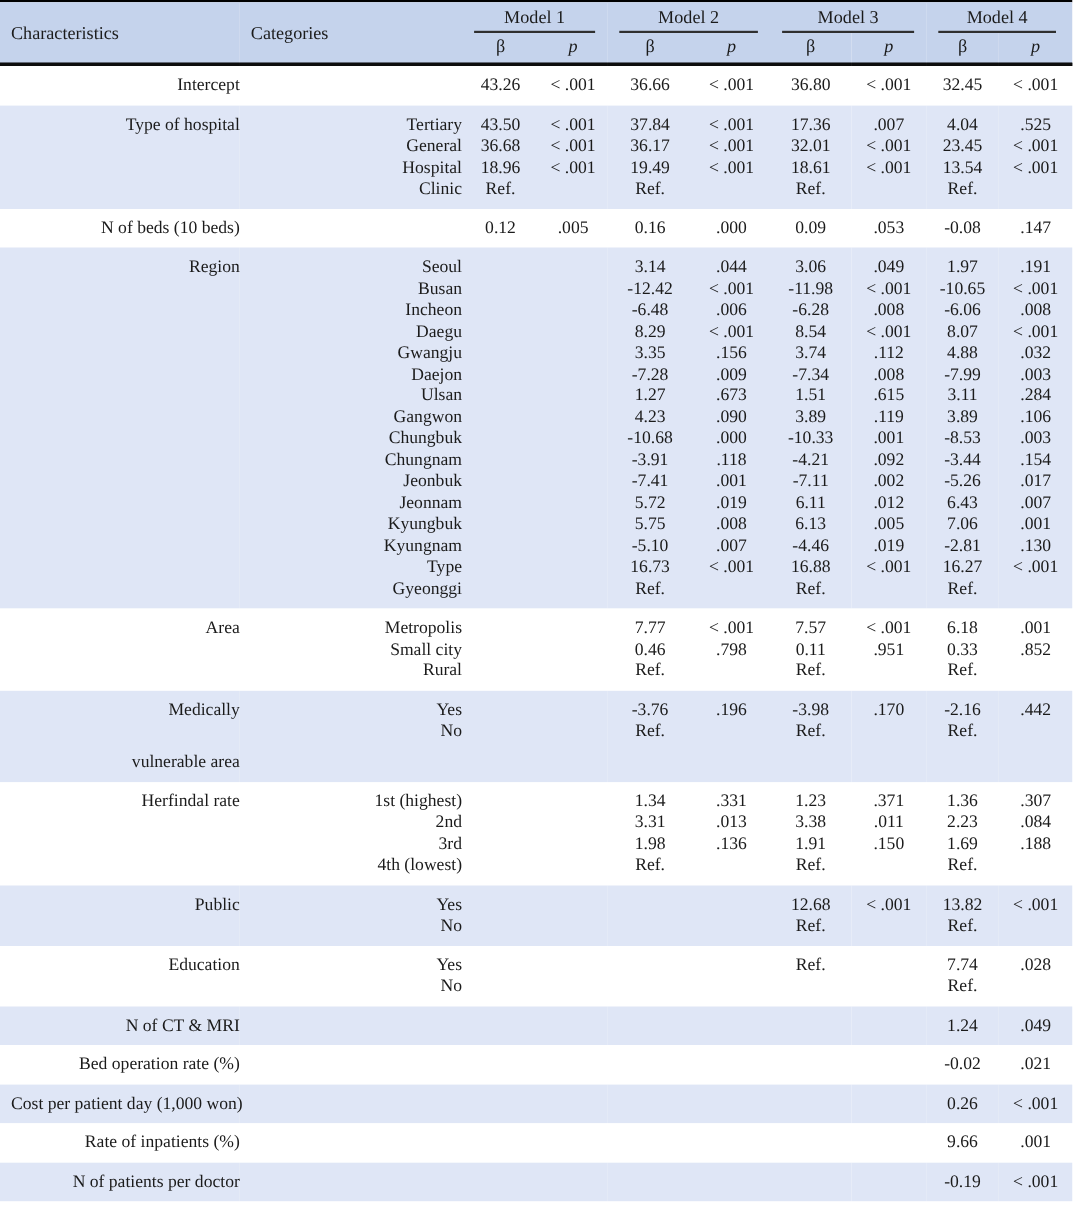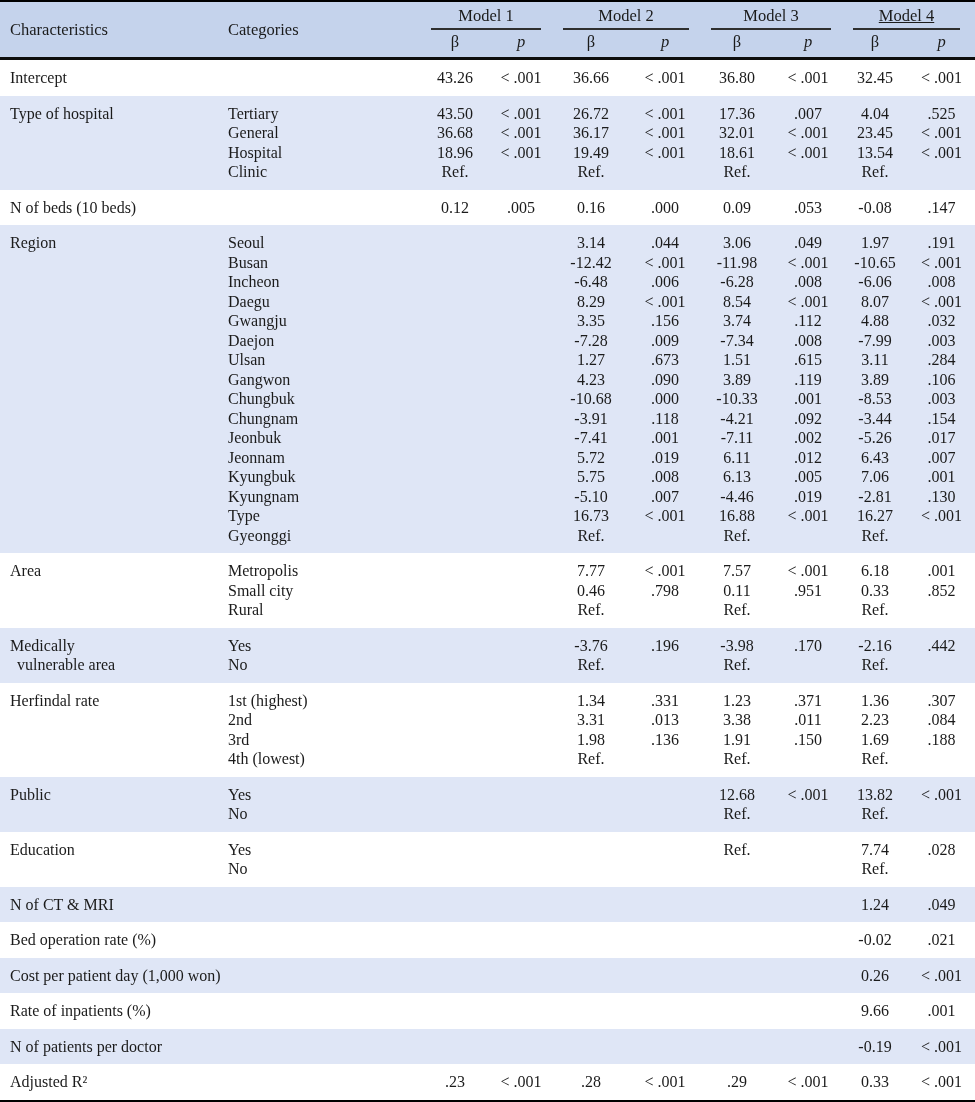--- a/index.html
+++ b/index.html
@@ -32,42 +32,42 @@
     vertical-align:middle;
     border-bottom:3px solid #0d0d0d;
   }
   th.model { padding:0; vertical-align:top; }
   .mi {
     margin:0 11px;
     padding:4px 0 2px;
     border-bottom:2px solid #2f2f2f;
     line-height:20px;
   }
-  th.model.last .mi { margin-right:15px;text-decoration:underline; }
+  th.model.last .mi { margin-right:15px; }
   .hrow2 th {
     border-bottom:3px solid #0d0d0d;
     padding:2px 0 5px;
     text-align:center;
     line-height:20px;
   }
   .hrow2 th.ph { font-style:italic; }
   
   tbody td {
     vertical-align:top;
     padding:8px 0;
     font-size:16px;
   }
   tbody td div {
     height:19.5px;
     line-height:19.5px;
     white-space:nowrap;
     overflow:visible;
   }
-  td.char, td.cat { text-align:left; padding-left:10px; }
-  td.char div:nth-child(n+2) { padding-left:7px; }
+  td.char, td.cat { text-align:right; padding-left:10px; }
+  td.char div:nth-child(n+2) { padding-left:7px;margin-top:28px; }
   td.num { text-align:center; }
   tr.alt td { background:#dfe6f6; }
 </style>
 </head>
 <body>
 
 <div class="tbl-wrap">
   <table>
     <colgroup>
       <col style="width:218px">
@@ -158,21 +158,21 @@
             <div>18.96</div>
             <div>Ref.</div>
           </td>
           <td class="num">
             <div>&lt; .001</div>
             <div>&lt; .001</div>
             <div>&lt; .001</div>
             <div>&nbsp;</div>
           </td>
           <td class="num">
-            <div>26.72</div>
+            <div>37.84</div>
             <div>36.17</div>
             <div>19.49</div>
             <div>Ref.</div>
           </td>
           <td class="num">
             <div>&lt; .001</div>
             <div>&lt; .001</div>
             <div>&lt; .001</div>
             <div>&nbsp;</div>
           </td>

